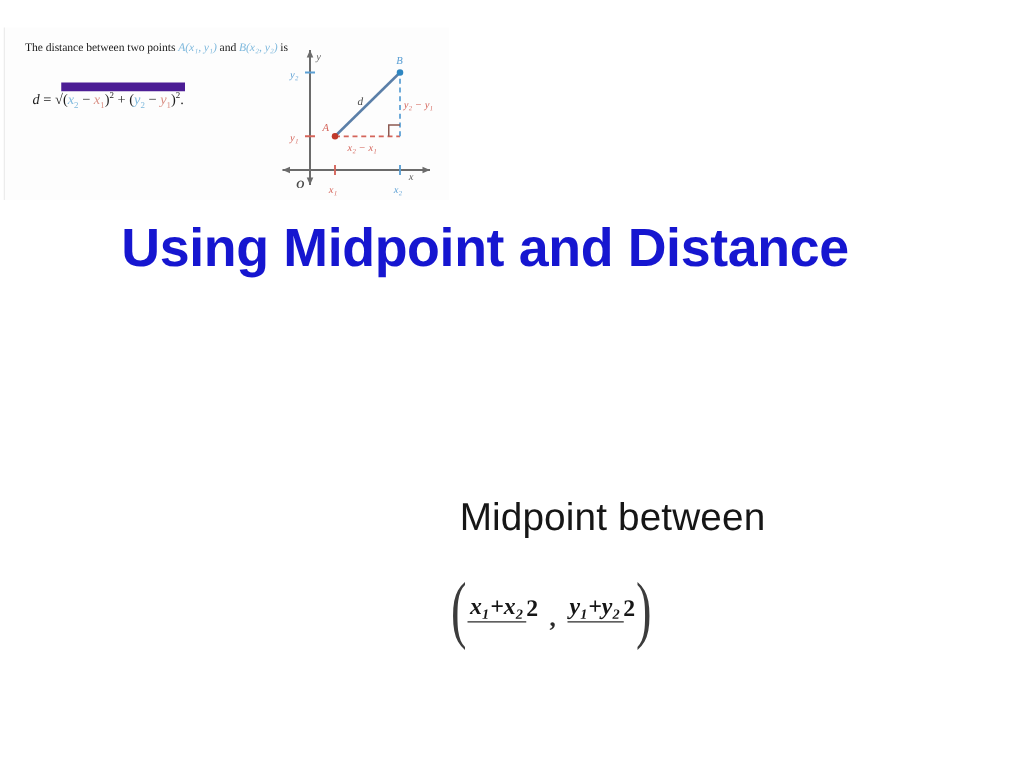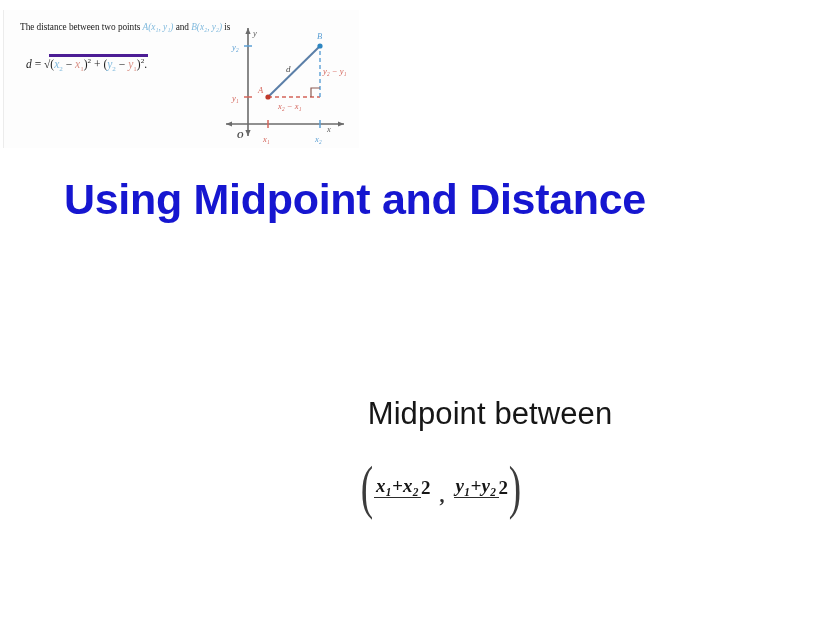--- a/index.html
+++ b/index.html
@@ -13,21 +13,21 @@
     position: relative;
     overflow: hidden;
     font-family: "Liberation Sans", sans-serif;
     -webkit-font-smoothing: antialiased;
   }
 
   
   #clipart {
     position: absolute;
     left: 3px;
-    top: 10px;
+    top: 22px;
     width: 355px;
     height: 138px;
     background: #fdfdfd;
     border-left: 1px solid #ececec;
   }
 
   #clipart .defn {
     position: absolute;
     left: 16px;
     top: 12px;
@@ -49,21 +49,21 @@
     font-family: "Liberation Serif", serif;
     font-size: 11.5px;
     color: #1b1b1b;
     white-space: nowrap;
   }
   #clipart .eqn i { font-style: italic; }
   #clipart .eqn .sub-b { color: #7fb9dd; }
   #clipart .eqn .sub-r { color: #d98f84; }
   #clipart .eqn .radical {
     display: inline-block;
-    border-top: 3px solid #4c1d95;
+    border-top: 7px solid #4c1d95;
     padding: 1px 1px 0 1px;
     margin-left: -1px;
   }
   sub, sup { font-size: 0.62em; line-height: 0; }
 
   
   #graph {
     position: absolute;
     left: 212px;
     top: 4px;
@@ -71,20 +71,21 @@
     height: 132px;
   }
   #graph svg { display: block; }
 
   
   #slide-title {
     position: absolute;
     left: 64px;
     top: 172px;
     width: 648px;
+    text-align: center;
     font-family: "Liberation Sans", sans-serif;
     font-weight: bold;
     font-size: 43px;
     line-height: 1.30;
     color: #1616d0;
     letter-spacing: -0.3px;
   }
 
   
   #midpoint-heading {

